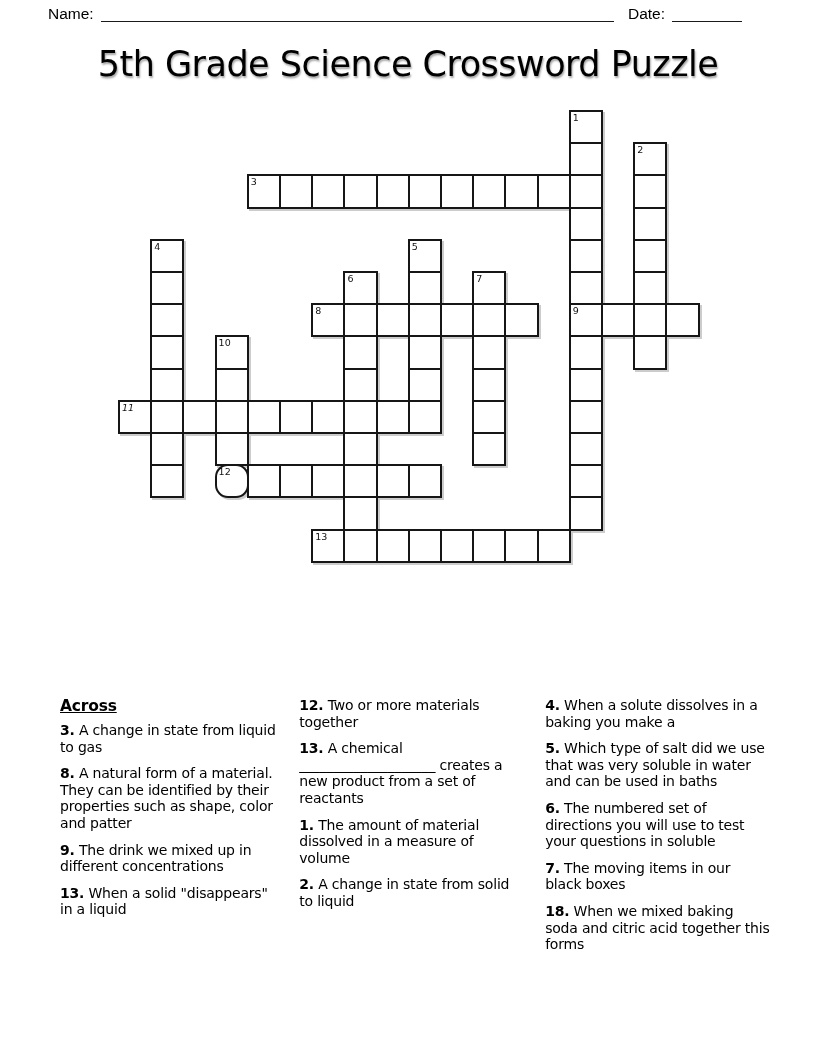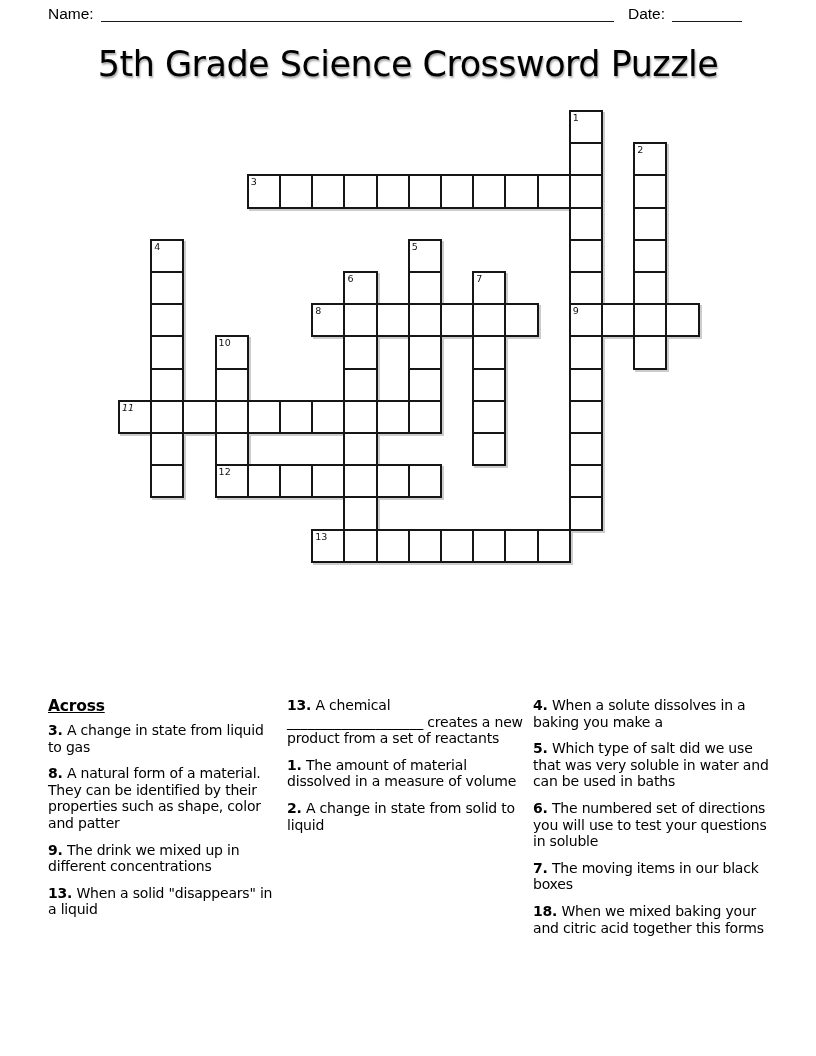--- a/index.html
+++ b/index.html
@@ -36,21 +36,21 @@
   }
   .cellnum {
     position:absolute; top:0; left:2px;
     font-size:9.5px; line-height:12px; color:#111;
   }
   
   .clues {
     position:absolute; left:48px; top:697px; width:722px;
     display:flex; gap:10px;
   }
-  .clue-col { letter-spacing:-0.2px; }
+  .clue-col { letter-spacing:-0.2px;margin-left:12px; }
   .clue-col-0 { width:229px; }
   .clue-col-1 { width:236px; }
   .clue-col-2 { width:237px; }
   .clue-head {
     font-size:15.5px; font-weight:bold; text-decoration:underline;
     margin:0 0 7px 0; line-height:18px;
   }
   .clue { font-size:14px; line-height:16.6px; margin:0 0 10px 0; }
   .clue b { font-weight:bold; }
 </style>
@@ -154,21 +154,21 @@
       <div class="cell" style="left: 257.6px; top: 289.8px;"></div>
       <div class="cell" style="left: 289.8px; top: 289.8px;"></div>
       <div class="cell" style="left: 354.2px; top: 289.8px;"></div>
       <div class="cell" style="left: 450.8px; top: 289.8px;"></div>
       <div class="cell" style="left: 32.2px; top: 322px;"></div>
       <div class="cell" style="left: 96.6px; top: 322px;"></div>
       <div class="cell" style="left: 225.4px; top: 322px;"></div>
       <div class="cell" style="left: 354.2px; top: 322px;"></div>
       <div class="cell" style="left: 450.8px; top: 322px;"></div>
       <div class="cell" style="left: 32.2px; top: 354.2px;"></div>
-      <div class="cell" style="left: 96.6px; top: 354.2px;">
+      <div class="cell" style="left: 96.6px; top: 354.2px; border-radius: 13px;">
         <span class="cellnum">12</span>
       </div>
       <div class="cell" style="left: 128.8px; top: 354.2px;"></div>
       <div class="cell" style="left: 161px; top: 354.2px;"></div>
       <div class="cell" style="left: 193.2px; top: 354.2px;"></div>
       <div class="cell" style="left: 225.4px; top: 354.2px;"></div>
       <div class="cell" style="left: 257.6px; top: 354.2px;"></div>
       <div class="cell" style="left: 289.8px; top: 354.2px;"></div>
       <div class="cell" style="left: 450.8px; top: 354.2px;"></div>
       <div class="cell" style="left: 225.4px; top: 386.4px;"></div>
@@ -187,26 +187,27 @@
 
   <div class="clues">
       <div class="clue-col clue-col-0">
         <p class="clue-head">Across</p>
         <p class="clue"><b>3.</b> <span>A change in state from liquid to gas</span></p>
         <p class="clue"><b>8.</b> <span>A natural form of a material. They can be identified by their properties such as shape, color and patter</span></p>
         <p class="clue"><b>9.</b> <span>The drink we mixed up in different concentrations</span></p>
         <p class="clue"><b>13.</b> <span>When a solid "disappears" in a liquid</span></p>
       </div>
       <div class="clue-col clue-col-1">
+        <p class="clue"><b>12.</b> <span>Two or more materials together</span></p>
         <p class="clue"><b>13.</b> <span>A chemical ____________________ creates a new product from a set of reactants</span></p>
         <p class="clue"><b>1.</b> <span>The amount of material dissolved in a measure of volume</span></p>
         <p class="clue"><b>2.</b> <span>A change in state from solid to liquid</span></p>
       </div>
       <div class="clue-col clue-col-2">
         <p class="clue"><b>4.</b> <span>When a solute dissolves in a baking you make a</span></p>
         <p class="clue"><b>5.</b> <span>Which type of salt did we use that was very soluble in water and can be used in baths</span></p>
         <p class="clue"><b>6.</b> <span>The numbered set of directions you will use to test your questions in soluble</span></p>
         <p class="clue"><b>7.</b> <span>The moving items in our black boxes</span></p>
-        <p class="clue"><b>18.</b> <span>When we mixed baking your and citric acid together this forms</span></p>
+        <p class="clue"><b>18.</b> <span>When we mixed baking soda and citric acid together this forms</span></p>
       </div>
     </div>
 
 </div>
 
 </body></html>

